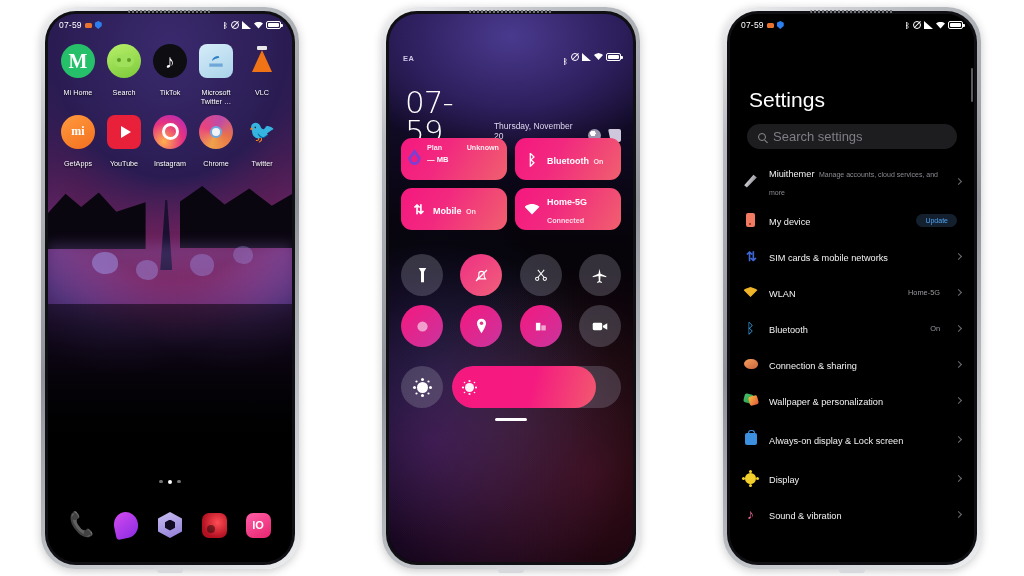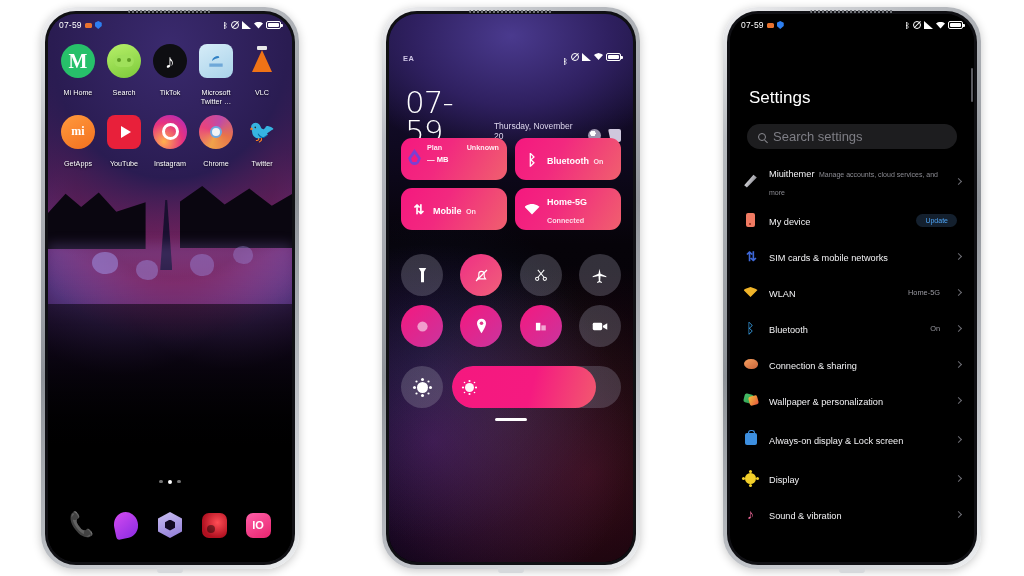--- a/index.html
+++ b/index.html
@@ -202,21 +202,21 @@
     display:flex; align-items:center; padding-left:13px; }
   .sun-sm { width:9px; height:9px; border-radius:50%; background:rgba(255,255,255,.95);
     position:relative;
     box-shadow:0 -6.5px 0 -3.4px #fff,0 6.5px 0 -3.4px #fff,-6.5px 0 0 -3.4px #fff,6.5px 0 0 -3.4px #fff,
                -5px -5px 0 -3.7px #fff,5px 5px 0 -3.7px #fff,-5px 5px 0 -3.7px #fff,5px -5px 0 -3.7px #fff; }
   .cc-handle { position:absolute; top:404px; left:50%; transform:translateX(-50%);
     width:32px; height:2.6px; border-radius:2px; background:#fff; z-index:12; }
 
   
   .st-bg { position:absolute; inset:0; background:#000; }
-  .st-title { position:absolute; top:74px; left:19px; font-size:17px; color:#fff; font-weight:400;
+  .st-title { position:absolute; top:74px; left:19px; font-size:21px; color:#fff; font-weight:400;
     z-index:10; }
   .st-search { position:absolute; top:110px; left:17px; right:17px; height:25px; border-radius:13px;
     background:#1d1d1f; display:flex; align-items:center; gap:7px; padding:0 11px; z-index:10; }
   .mag { width:8px; height:8px; border:1.3px solid #8a8a90; border-radius:50%; position:relative; flex:none; }
   .mag:after { content:''; position:absolute; right:-3.4px; bottom:-2.4px; width:4px; height:1.3px;
     background:#8a8a90; transform:rotate(42deg); }
   .st-search span { font-size:13px; color:#7e7e85; }
 
   .st-list { position:absolute; top:146px; left:0; right:0; bottom:0; z-index:10; }
   .st-item { display:flex; align-items:center; gap:11px; padding:0 13px; height:36px; }

